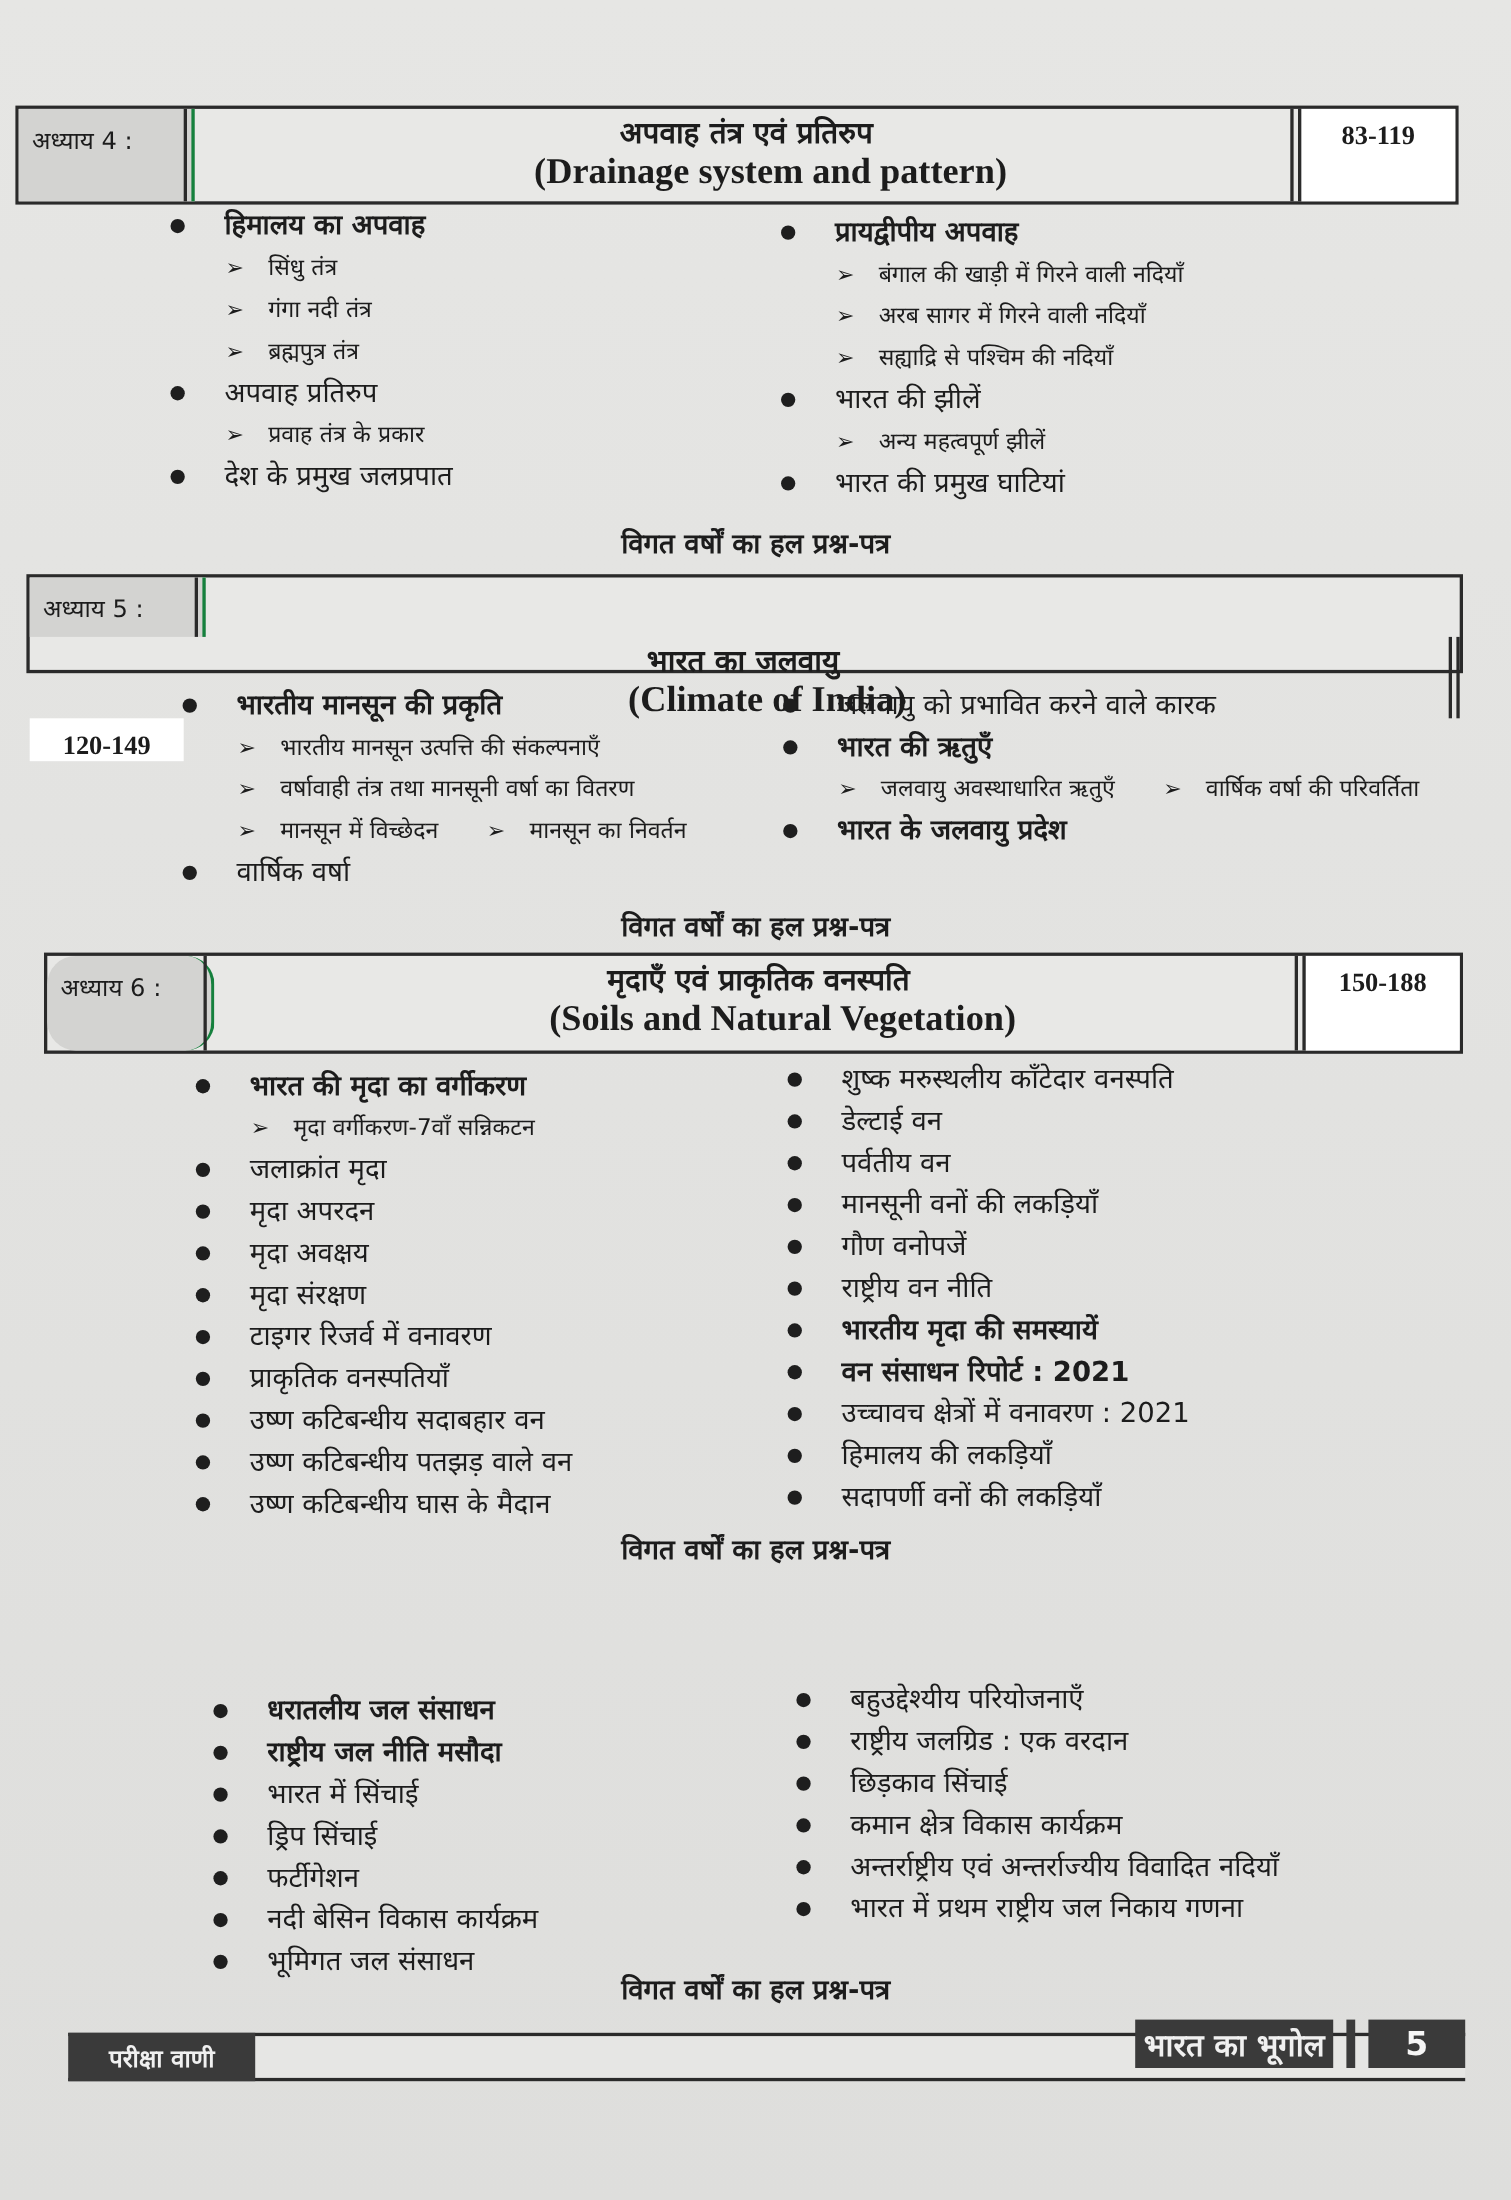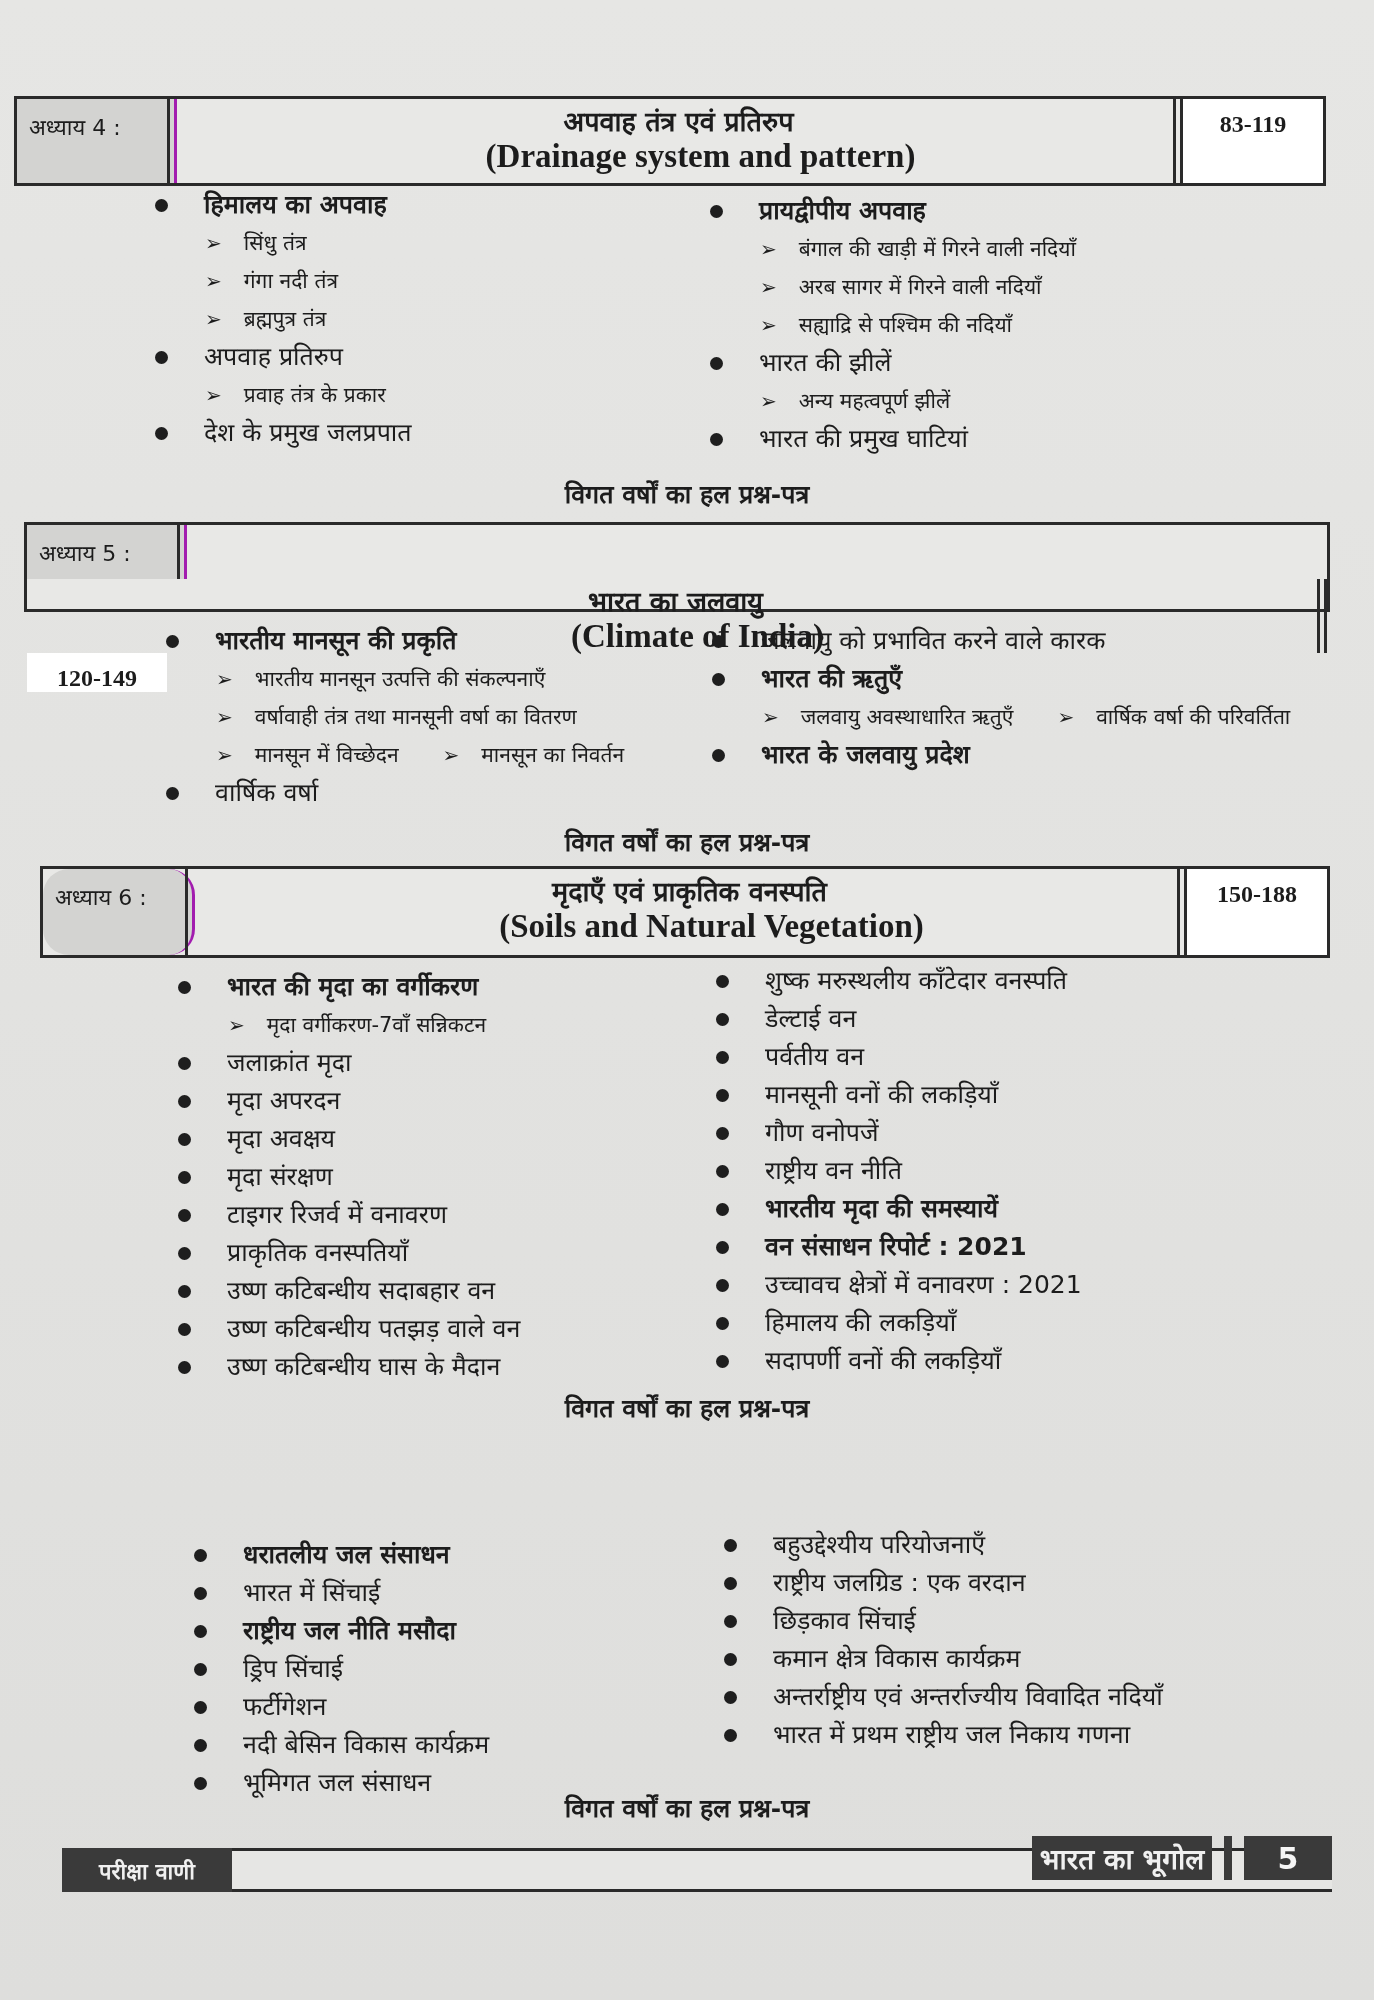--- a/index.html
+++ b/index.html
@@ -19,21 +19,21 @@
     display: flex;
     border: 3px solid #2a2a2a;
     background: #e8e8e6;
     box-sizing: border-box;
   }
   .ch-label {
     background: #d3d3d1;
     font-size: 22px;
     padding: 12px 12px;
     box-sizing: border-box;
-    border-right: 3px solid #a21caf;
+    border-right: 3px solid #15803d;
     position: relative;
     white-space: nowrap;
   }
   .ch-label::after {
     content: ""; position: absolute; right: 4px; top: 0; bottom: 0;
     border-right: 3px solid #2a2a2a;
   }
   .ch-title {
     flex: 1; text-align: center; padding-top: 6px; box-sizing: border-box;
     border-right: 3px solid #2a2a2a; position: relative;
@@ -325,27 +325,27 @@
         <span>सदापर्णी वनों की लकड़ियाँ</span>
       </div>
     </div>
   <div class="solved" style="top:1392px; left:0;">विगत वर्षों का हल प्रश्न-पत्र</div>
 
   <div class="col" style="left:194px; top:1536px;">
       <div class="item bold">
         <span class="bullet"></span>
         <span>धरातलीय जल संसाधन</span>
       </div>
+      <div class="item bold">
+        <span class="bullet"></span>
+        <span>राष्ट्रीय जल नीति मसौदा</span>
+      </div>
       <div class="item">
         <span class="bullet"></span>
         <span>भारत में सिंचाई</span>
-      </div>
-      <div class="item bold">
-        <span class="bullet"></span>
-        <span>राष्ट्रीय जल नीति मसौदा</span>
       </div>
       <div class="item">
         <span class="bullet"></span>
         <span>ड्रिप सिंचाई</span>
       </div>
       <div class="item">
         <span class="bullet"></span>
         <span>फर्टीगेशन</span>
       </div>
       <div class="item">

